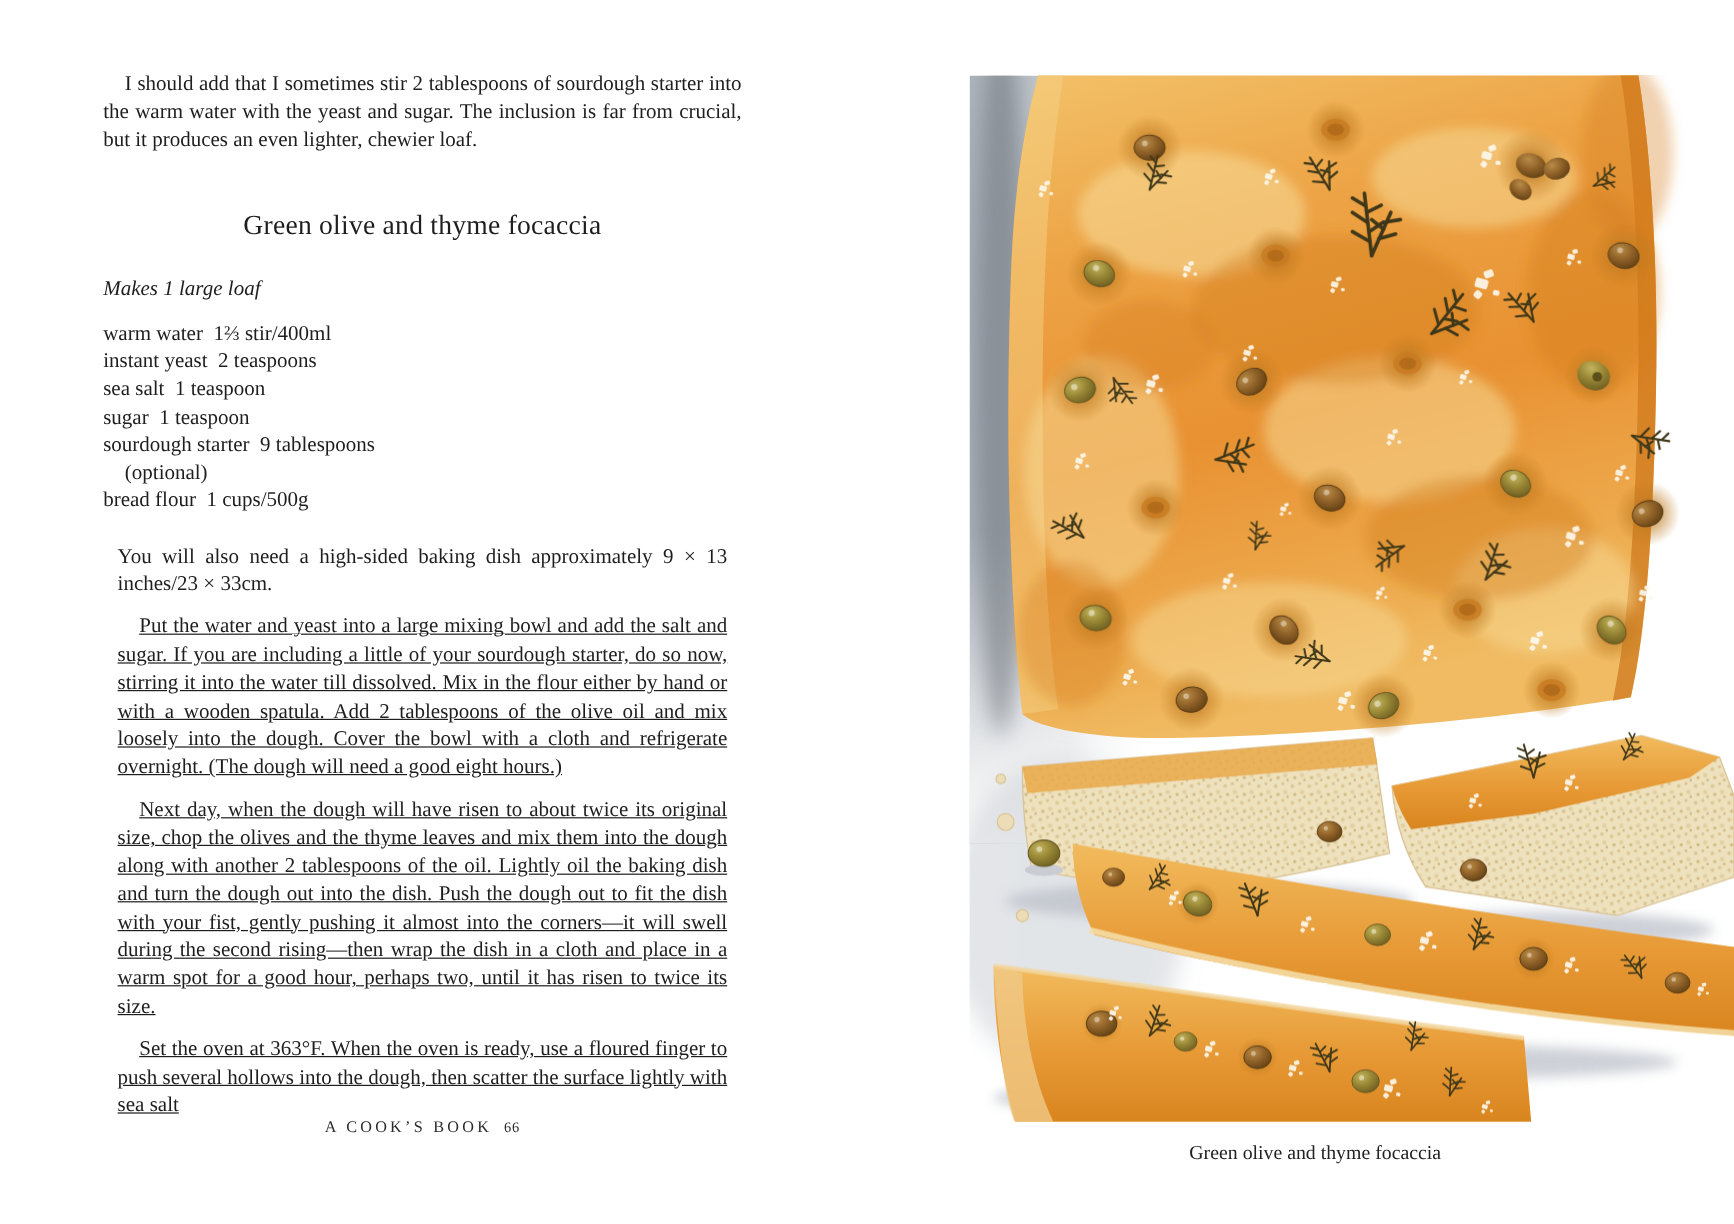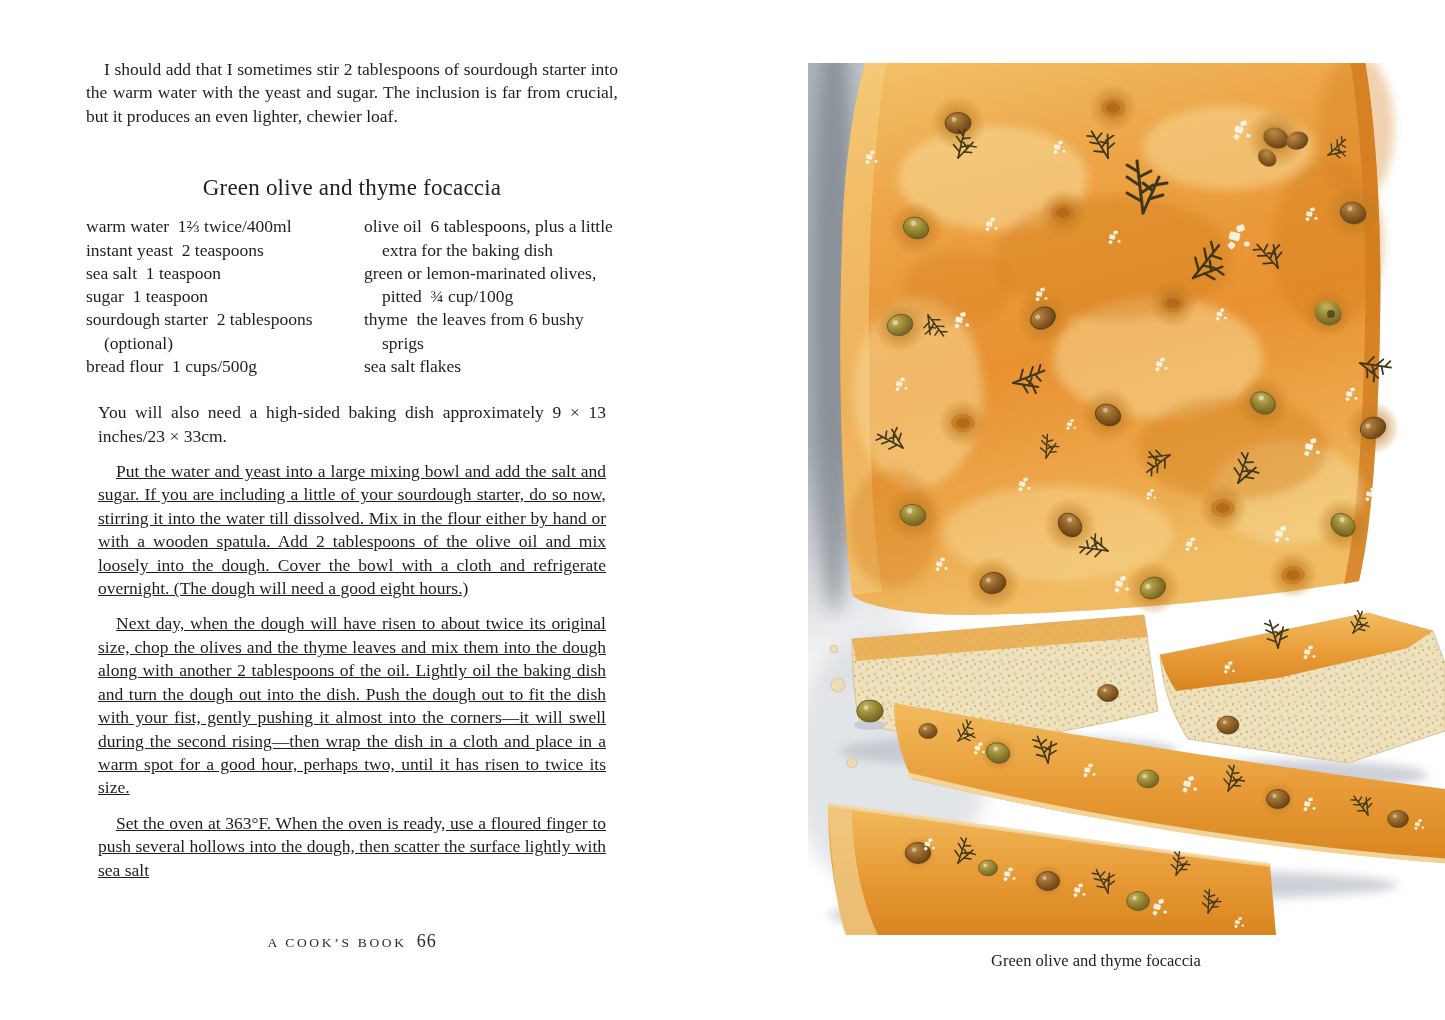--- a/index.html
+++ b/index.html
@@ -29,59 +29,51 @@
   .ing-line.cont{padding-left:18px;}
   .ingredients-spacer{height:164px;}
   .method{margin-top:22px;}
   .method p{margin:12px;text-align:justify;}
   .method p.indent{text-indent:18px;text-decoration:underline;}
   .book-footer{
     position:absolute;left:86px;top:931px;width:532px;
     text-align:center;font-size:13.5px;letter-spacing:.2em;color:#2a2a2a;
   }
   .book-footer .page-num{
-    font-size:18px;letter-spacing:.05em;margin-left:10px;
+    font-size:12px;letter-spacing:.05em;margin-left:10px;
   }
   .photo{
     position:absolute;left:808px;top:63px;width:637px;height:872px;
   }
   .photo svg{display:block;width:637px;height:872px;}
   .photo-caption{
     position:absolute;left:808px;top:951px;width:576px;
     text-align:center;font-size:16.5px;color:#222222;
   }
 </style>
 </head>
 <body>
 
 <div class="text-col">
   <p class="note">I should add that I sometimes stir 2 tablespoons of sourdough starter into the warm water with the yeast and sugar. The inclusion is far from crucial, but it produces an even lighter, chewier loaf.</p>
 
   <h1 class="recipe-title">Green olive and thyme focaccia</h1>
 
 
+  <p class="yield">Makes 1 large loaf</p>
 
   <div class="ingredients">
     <div class="ing-col left">
-      <div class="ing-line">warm water 1⅔ twice/400ml</div>
+      <div class="ing-line">warm water 1⅔ stir/400ml</div>
       <div class="ing-line">instant yeast 2 teaspoons</div>
       <div class="ing-line">sea salt 1 teaspoon</div>
       <div class="ing-line">sugar 1 teaspoon</div>
-      <div class="ing-line">sourdough starter 2 tablespoons</div>
+      <div class="ing-line">sourdough starter 9 tablespoons</div>
       <div class="ing-line cont">(optional)</div>
       <div class="ing-line">bread flour 1 cups/500g</div>
-    </div>
-    <div class="ing-col right">
-      <div class="ing-line">olive oil 6 tablespoons, plus a little</div>
-      <div class="ing-line cont">extra for the baking dish</div>
-      <div class="ing-line">green or lemon-marinated olives,</div>
-      <div class="ing-line cont">pitted ¾ cup/100g</div>
-      <div class="ing-line">thyme the leaves from 6 bushy</div>
-      <div class="ing-line cont">sprigs</div>
-      <div class="ing-line">sea salt flakes</div>
     </div>
     <div class="ingredients-spacer"></div>
   </div>
 
   <div class="method">
     <p>You will also need a high-sided baking dish approximately 9 × 13 inches/23 × 33cm.</p>
     <p class="indent">Put the water and yeast into a large mixing bowl and add the salt and sugar. If you are including a little of your sourdough starter, do so now, stirring it into the water till dissolved. Mix in the flour either by hand or with a wooden spatula. Add 2 tablespoons of the olive oil and mix loosely into the dough. Cover the bowl with a cloth and refrigerate overnight. (The dough will need a good eight hours.)</p>
     <p class="indent">Next day, when the dough will have risen to about twice its original size, chop the olives and the thyme leaves and mix them into the dough along with another 2 tablespoons of the oil. Lightly oil the baking dish and turn the dough out into the dish. Push the dough out to fit the dish with your fist, gently pushing it almost into the corners—it will swell during the second rising—then wrap the dish in a cloth and place in a warm spot for a good hour, perhaps two, until it has risen to twice its size.</p>
     <p class="indent">Set the oven at 363°F. When the oven is ready, use a floured finger to push several hollows into the dough, then scatter the surface lightly with sea salt</p>
   </div>

